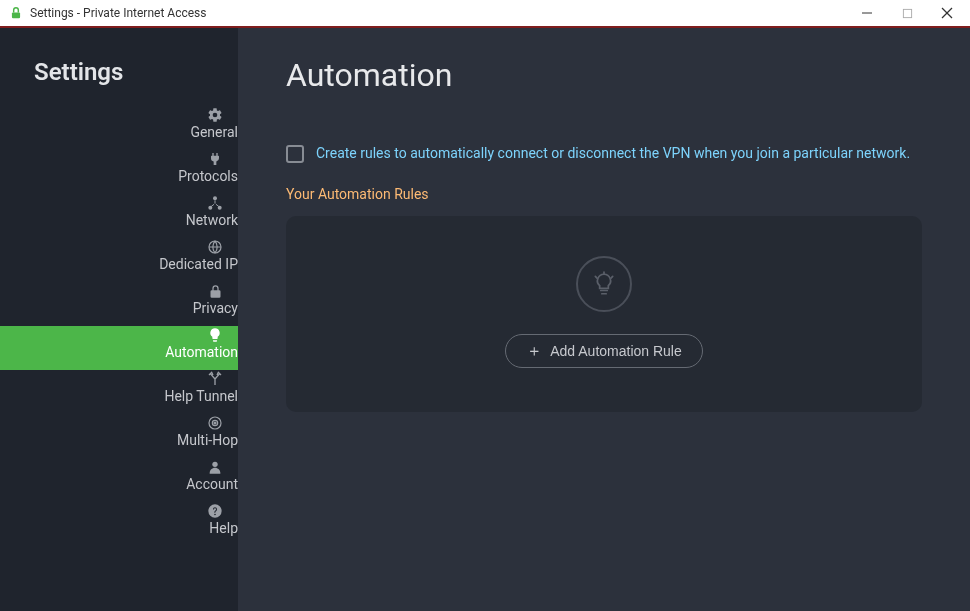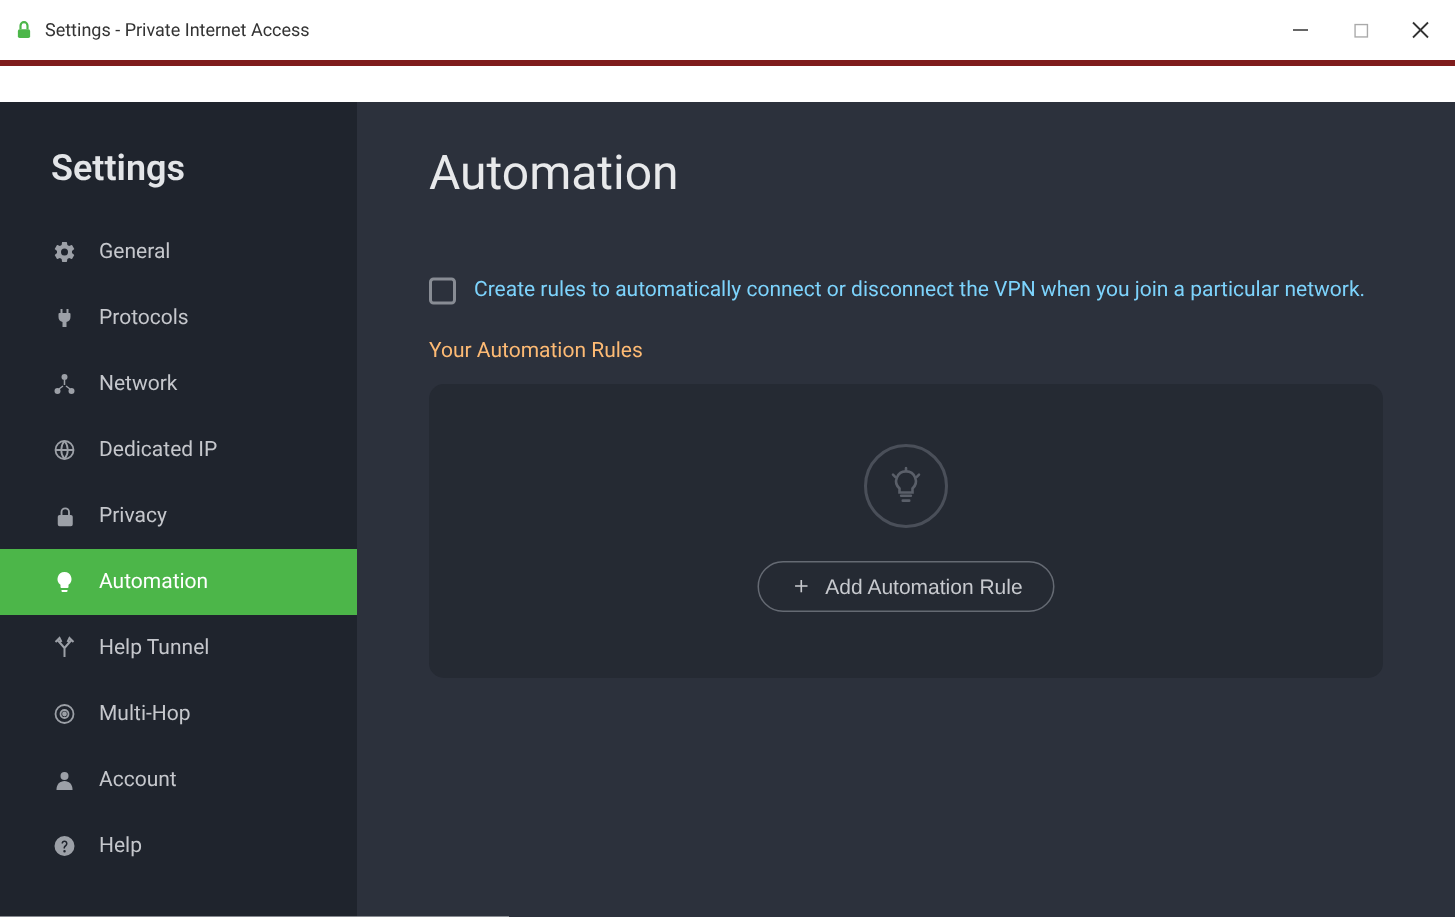--- a/index.html
+++ b/index.html
@@ -6,26 +6,26 @@
     body {
       font-family: -apple-system, BlinkMacSystemFont, "Segoe UI", Roboto, Arial, sans-serif;
       background: #ffffff;
       width: 970px;
       height: 611px;
       display: flex;
       flex-direction: column;
       overflow: hidden;
     }
     .titlebar {
-      height: 44px;
+      height: 28px;
       background: #ffffff;
       display: flex;
       align-items: center;
       padding: 0 8px;
-      border-bottom: 4px solid #7f1d1d;
+      border-bottom: 2px solid #7f1d1d;
     }
     .titlebar-icon {
       width: 16px;
       height: 16px;
       margin-right: 6px;
       display: flex;
       align-items: center;
       justify-content: center;
     }
     .titlebar-title {
@@ -44,43 +44,43 @@
       height: 22px;
       display: flex;
       align-items: center;
       justify-content: center;
       cursor: pointer;
     }
     .app-body {
       flex: 1;
       display: flex;
       overflow: hidden;
-      margin-top: 24px;
     }
     .sidebar {
       width: 238px;
       background: #1f242d;
       display: flex;
       flex-direction: column;
       padding-top: 30px;
     }
     .sidebar-heading {
       color: #e3e5e8;
       font-size: 24px;
       font-weight: 600;
       padding: 0 0 20px 34px;
     }
     .sidebar-item {
       display: flex;
-      align-items: center;
+      align-items: flex-end;
       height: 44px;
       padding-left: 34px;
       cursor: pointer;
       color: #c5c7cc;
       font-size: 14px;
+      flex-direction: column;
     }
     .sidebar-item .icon {
       width: 18px;
       height: 18px;
       margin-right: 14px;
       display: flex;
       align-items: center;
       justify-content: center;
       color: #9ca0a7;
     }

